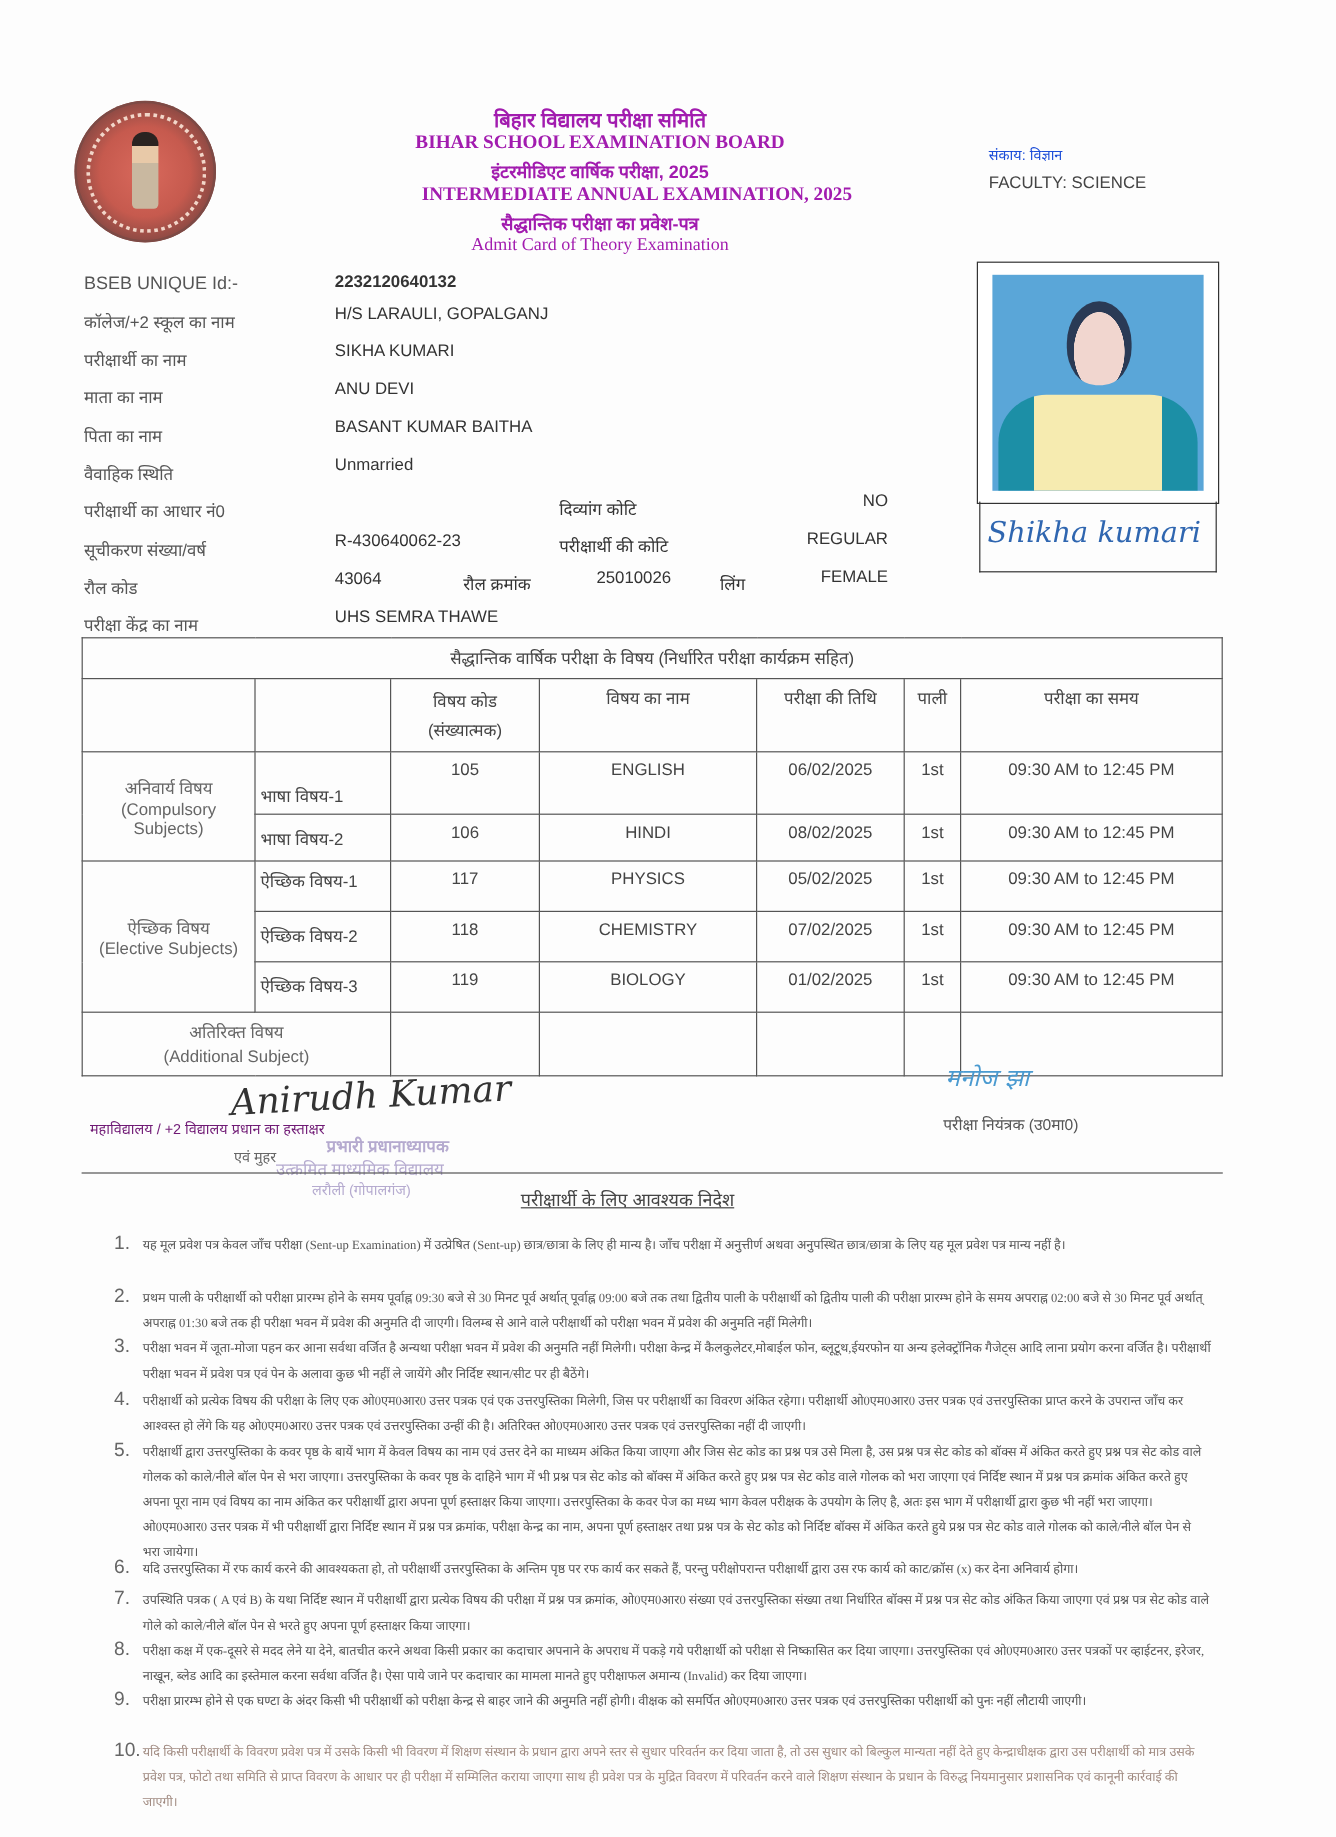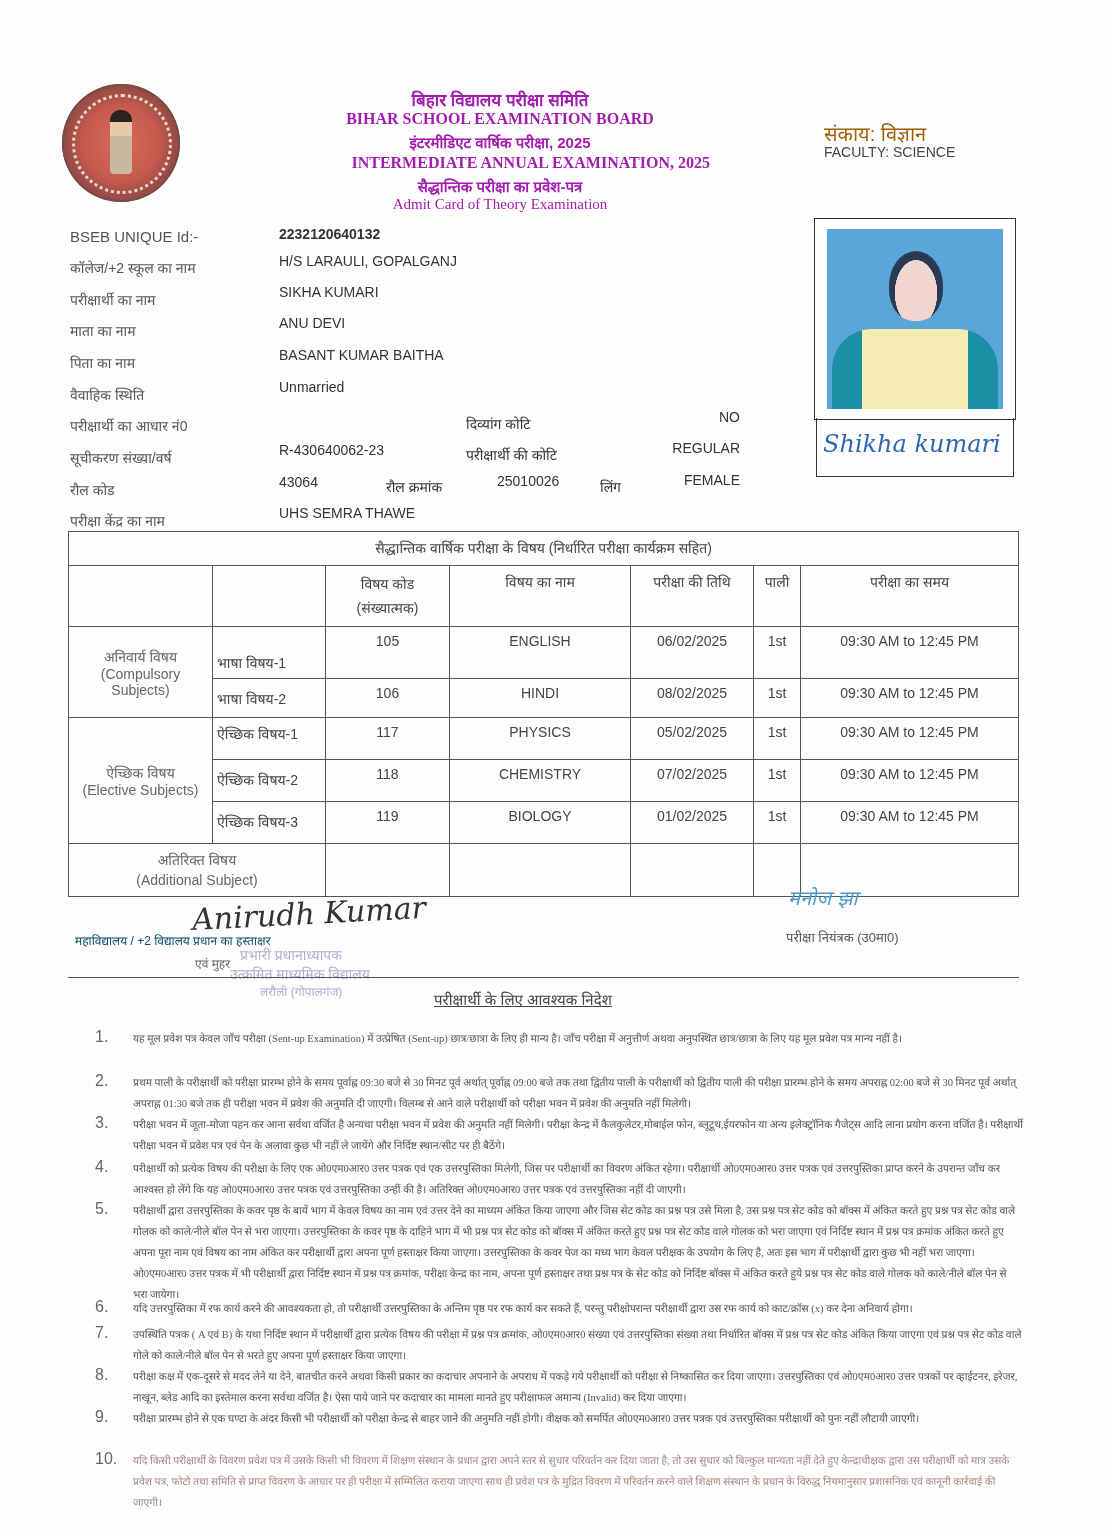--- a/index.html
+++ b/index.html
@@ -26,38 +26,38 @@
           background:linear-gradient(90deg,#1c8fa6 0 18%,#f6ebb0 18% 82%,#1c8fa6 82%); }
   .sigbox { left:816px; top:418px; width:196px; height:58px; border:1.5px solid #333; border-top:none; }
   .sig { font-family:"DejaVu Serif",serif; font-style:italic; color:#2f66b0; }
   table.subj { position:absolute; left:68px; top:531px; width:951px; border-collapse:collapse; font-size:14px; color:#444; }
   table.subj td { border:1.5px solid #555; text-align:center; vertical-align:top; padding:6px 4px; }
   table.subj td.left { text-align:left; }
   table.subj td.grp { vertical-align:middle; color:#666; }
   .inst { left:95px; width:930px; font-size:10.5px; color:#555; font-family:"Liberation Serif",serif; }
   .inst .row { position:absolute; left:0; width:930px; }
   .inst .num { position:absolute; left:0; font-size:16px; color:#666; font-family:"Liberation Sans",sans-serif; }
-  .inst .txt { position:absolute; left:38px; width:890px; line-height:21px; }
+  .inst .txt { position:absolute; left:24px; width:890px; line-height:21px; }
   .stamp { color:#9d8fc0; font-size:14px; opacity:.75; }
 </style>
 </head>
 <body>
 
 <div class="abs logo">
     <div class="ring"></div>
     <div class="fig"></div>
   </div>
 <div class="abs hdr" style="top:88px;font-size:17px;font-weight:bold;">बिहार विद्यालय परीक्षा समिति</div>
 <div class="abs hdr serif" style="top:110px;font-size:16px;font-weight:bold;">BIHAR SCHOOL EXAMINATION BOARD</div>
 <div class="abs hdr" style="top:132px;font-size:15px;font-weight:bold;">इंटरमीडिएट वार्षिक परीक्षा, 2025</div>
 <div class="abs hdr serif" style="top:154px;font-size:16px;font-weight:bold;text-align:right;">INTERMEDIATE ANNUAL EXAMINATION, 2025</div>
 <div class="abs hdr" style="top:176px;font-size:15px;font-weight:bold;">सैद्धान्तिक परीक्षा का प्रवेश-पत्र</div>
 <div class="abs hdr serif" style="top:196px;font-size:15px;">Admit Card of Theory Examination</div>
 
-<div class="abs" style="left:824px;top:120px;font-size:20px;color:#a16207;">संकाय: विज्ञान</div>
+<div class="abs" style="left:824px;top:120px;font-size:12px;color:#1d4ed8;">संकाय: विज्ञान</div>
 <div class="abs" style="left:824px;top:144px;font-size:14px;color:#444;">FACULTY: SCIENCE</div>
 
 <div class="abs lbl" style="top:228px;font-size:15px;">BSEB UNIQUE Id:-</div>
 <div class="abs val" style="left:279px;top:226px;font-weight:bold;">2232120640132</div>
 
 <div class="abs lbl" style="top:258px;">कॉलेज/+2 स्कूल का नाम</div>
 <div class="abs val" style="left:279px;top:253px;">H/S LARAULI, GOPALGANJ</div>
 
 <div class="abs lbl" style="top:290px;">परीक्षार्थी का नाम</div>
 <div class="abs val" style="left:279px;top:284px;">SIKHA KUMARI</div>
@@ -162,24 +162,24 @@
     <td></td>
         <td></td>
         <td></td>
         <td></td>
         <td></td>
   </tr>
 </tbody>
   </table>
 
 <div class="abs sig" style="left:192px;top:896px;font-size:30px;color:#333;transform:rotate(-3deg);">Anirudh Kumar</div>
-<div class="abs" style="left:75px;top:932px;font-size:12px;color:#0c4a6e;">महाविद्यालय / +2 विद्यालय प्रधान का हस्ताक्षर</div>
+<div class="abs" style="left:75px;top:932px;font-size:12px;color:#701a75;">महाविद्यालय / +2 विद्यालय प्रधान का हस्ताक्षर</div>
 <div class="abs" style="left:195px;top:955px;font-size:12px;color:#666;">एवं मुहर</div>
 <div class="abs stamp" style="left:240px;top:945px;">
-  <div style="font-weight:normal;">प्रभारी प्रधानाध्यापक</div>
+  <div style="font-weight:bold;margin-left:32px;">प्रभारी प्रधानाध्यापक</div>
   <div style="margin-left:-10px;">उत्क्रमित माध्यमिक विद्यालय</div>
   <div style="margin-left:20px;font-size:12px;">लरौली (गोपालगंज)</div>
 </div>
 <div class="abs sig" style="left:788px;top:884px;font-size:20px;color:#4a9ad0;">मनोज झा</div>
 <div class="abs" style="left:786px;top:928px;font-size:13px;color:#555;">परीक्षा नियंत्रक (उ0मा0)</div>
 
 <div class="abs" style="left:68px;top:977px;width:951px;border-top:1.5px solid #555;"></div>
 
 <div class="abs" style="left:434px;top:989px;font-size:15px;color:#444;text-decoration:underline;">परीक्षार्थी के लिए आवश्यक निदेश</div>
 

